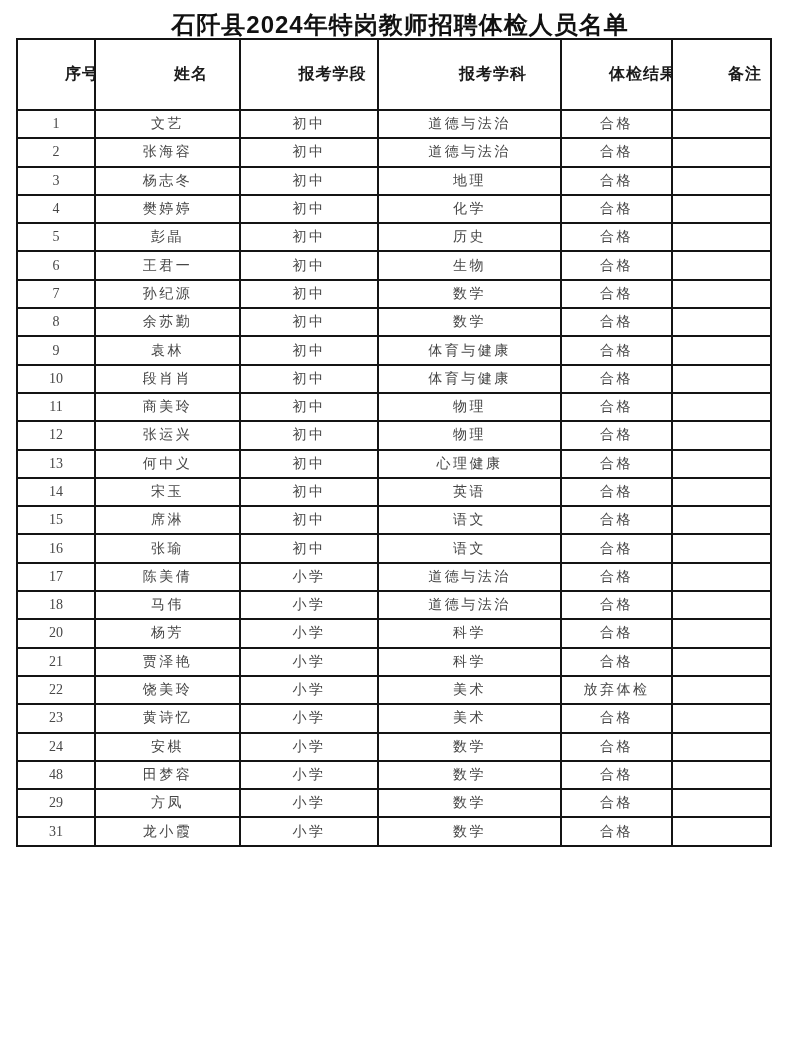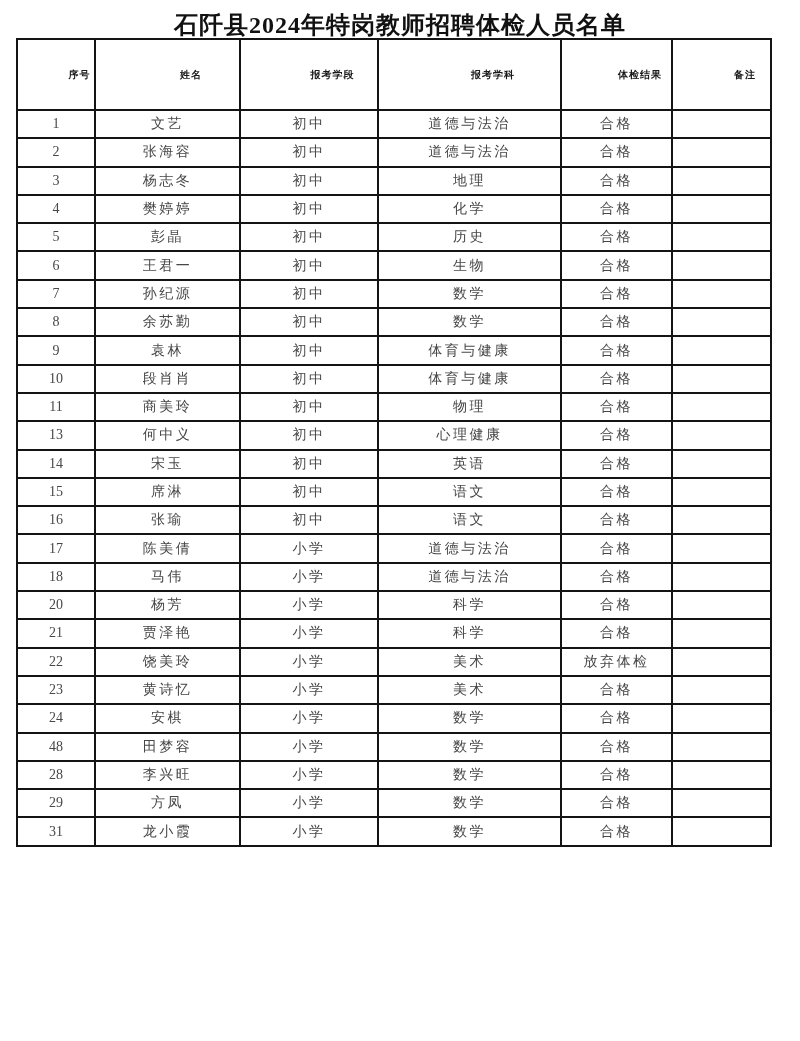--- a/index.html
+++ b/index.html
@@ -11,21 +11,21 @@
   body {
     font-family: "Liberation Serif", serif;
     color: #3f3f3f;
     position: relative;
     height: 1041px;
     overflow: hidden;
   }
   .doc-title {
     width: 800px;
     text-align: center;
-    font-family: Liberation Serif, serif;
+    font-family: Liberation Sans, sans-serif;
     font-weight: bold;
     font-size: 24px;
     color: #111111;
     letter-spacing: 1px;
     padding-top: 9px;
     height: 36px;
     line-height: 32px;
     box-sizing: border-box;
   }
   table.roster {
@@ -42,21 +42,21 @@
     text-align: center;
     vertical-align: middle;
     padding: 0;
     overflow: hidden;
     white-space: nowrap;
   }
   table.roster th {
     height: 69px;
     font-family: Liberation Mono, monospace;
     font-weight: bold;
-    font-size: 10px;
+    font-size: 16px;
     color: #1a1a1a;
     letter-spacing: 1px;
     padding-left: 47px;
   }
   table.roster td {
     height: 26.3px;
     font-family: "Liberation Serif", serif;
     font-size: 14px;
     color: #474747;
     letter-spacing: 2.5px;
@@ -173,20 +173,28 @@
       </tr>
       <tr>
         <td class="num">11</td>
         <td>商美玲</td>
         <td>初中</td>
         <td>物理</td>
         <td>合格</td>
         <td></td>
       </tr>
       <tr>
+        <td class="num">12</td>
+        <td>张运兴</td>
+        <td>初中</td>
+        <td>物理</td>
+        <td>合格</td>
+        <td></td>
+      </tr>
+      <tr>
         <td class="num">13</td>
         <td>何中义</td>
         <td>初中</td>
         <td>心理健康</td>
         <td>合格</td>
         <td></td>
       </tr>
       <tr>
         <td class="num">14</td>
         <td>宋玉</td>
@@ -263,28 +271,20 @@
         <td class="num">24</td>
         <td>安棋</td>
         <td>小学</td>
         <td>数学</td>
         <td>合格</td>
         <td></td>
       </tr>
       <tr>
         <td class="num">48</td>
         <td>田梦容</td>
-        <td>小学</td>
-        <td>数学</td>
-        <td>合格</td>
-        <td></td>
-      </tr>
-      <tr>
-        <td class="num">28</td>
-        <td>李兴旺</td>
         <td>小学</td>
         <td>数学</td>
         <td>合格</td>
         <td></td>
       </tr>
       <tr>
         <td class="num">29</td>
         <td>方凤</td>
         <td>小学</td>
         <td>数学</td>

